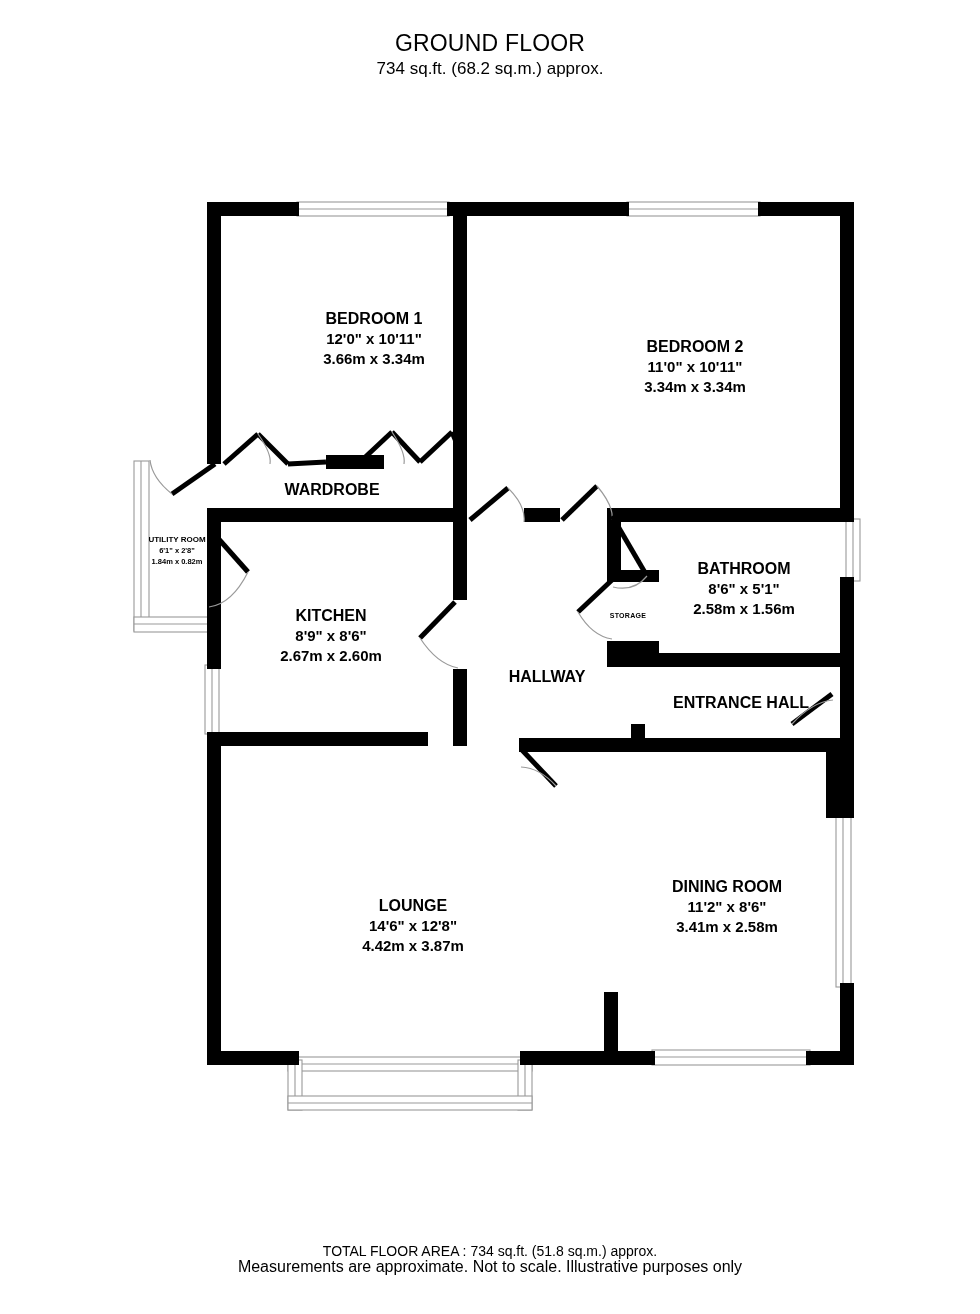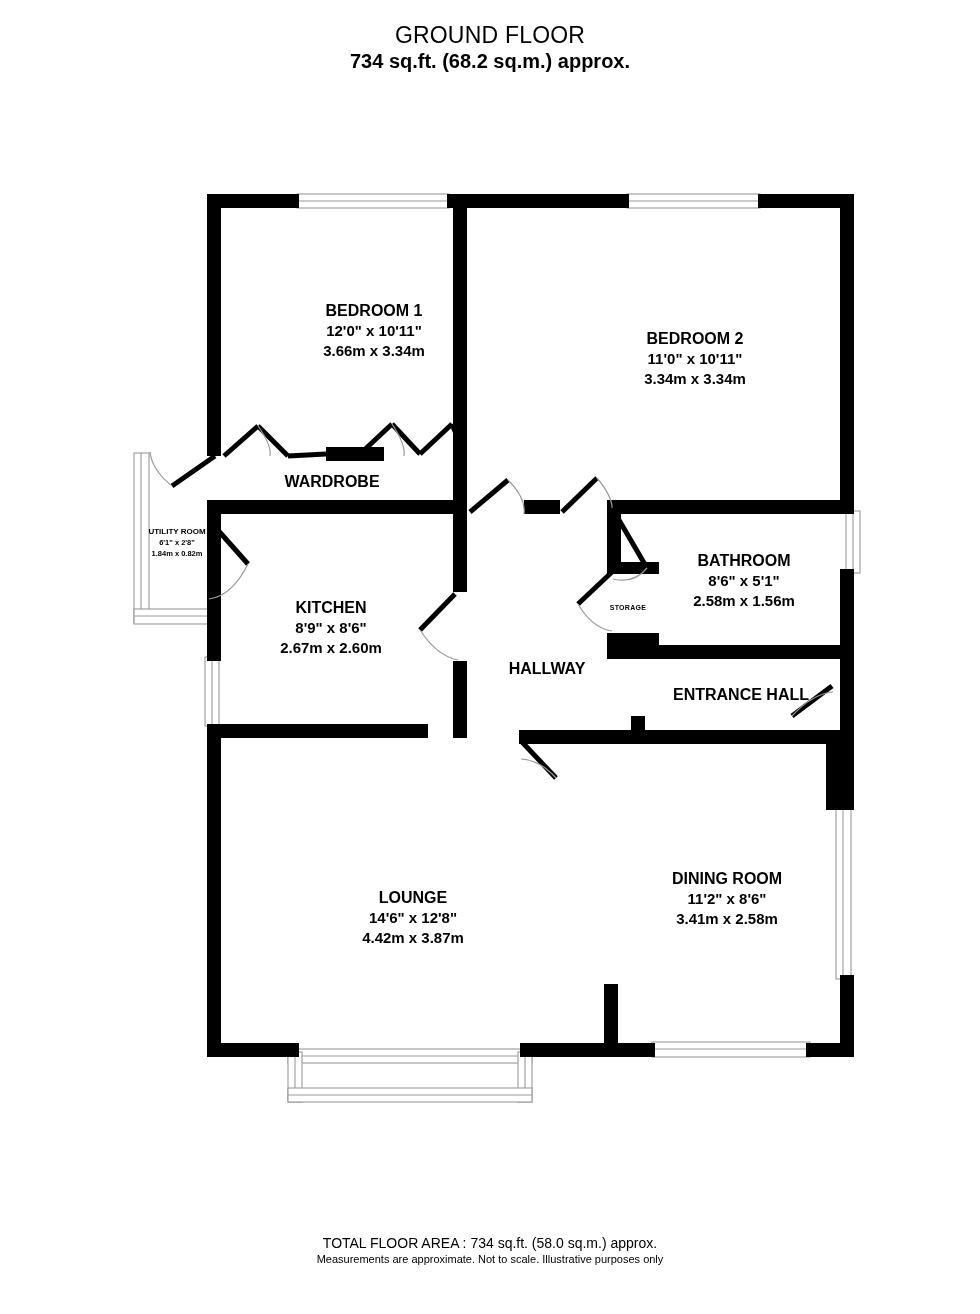--- a/index.html
+++ b/index.html
@@ -13,39 +13,40 @@
     height: 1314px;
     font-family: "Liberation Sans", sans-serif;
     color: #000000;
     position: relative;
     overflow: hidden;
   }
   .page {
     position: relative;
     width: 980px;
     height: 1062px;
+    margin-top: 8px;
   }
   
   .header {
     position: absolute;
     top: 22px;
     left: 0;
     width: 980px;
     text-align: center;
   }
   .header .line1 {
     font-size: 23px;
     letter-spacing: 0.2px;
     line-height: 26px;
     font-weight: 400;
   }
   .header .line2 {
-    font-size: 20px;
+    font-size: 17px;
     line-height: 26px;
-    font-weight: 700;
+    font-weight: 400;
   }
   
   .plan-wrap {
     position: absolute;
     top: 16px;
     left: 0;
     width: 980px;
     height: 1314px;
   }
   svg.plan {
@@ -58,21 +59,21 @@
     top: 1234px;
     width: 980px;
     text-align: center;
   }
   .footer .total {
     font-size: 14px;
     line-height: 18px;
     font-weight: 400;
   }
   .footer .disc1 {
-    font-size: 11px;
+    font-size: 16px;
     line-height: 14px;
   }
   .footer .disc2 {
     font-size: 11px;
     line-height: 14px;
   }
   
   .rm-name {
     font-family: "Liberation Sans", sans-serif;
     font-weight: bold;
@@ -366,17 +367,17 @@
           <text class="rm-name" x="727" y="868">DINING ROOM</text>
           <text class="rm-dim" x="727" y="888">11'2"  x 8'6"</text>
           <text class="rm-dim" x="727" y="908">3.41m  x 2.58m</text>
         </g>
 
       </g>
     </svg>
   </div>
 
   <div class="footer">
-    <div class="total">TOTAL FLOOR AREA : 734 sq.ft. (58.0 sq.m.) approx.</div>
+    <div class="total">TOTAL FLOOR AREA : 734 sq.ft. (51.8 sq.m.) approx.</div>
     <div class="disc1">Measurements are approximate.  Not to scale.  Illustrative purposes only</div>
   </div>
 
 </div>
 
 </body></html>

